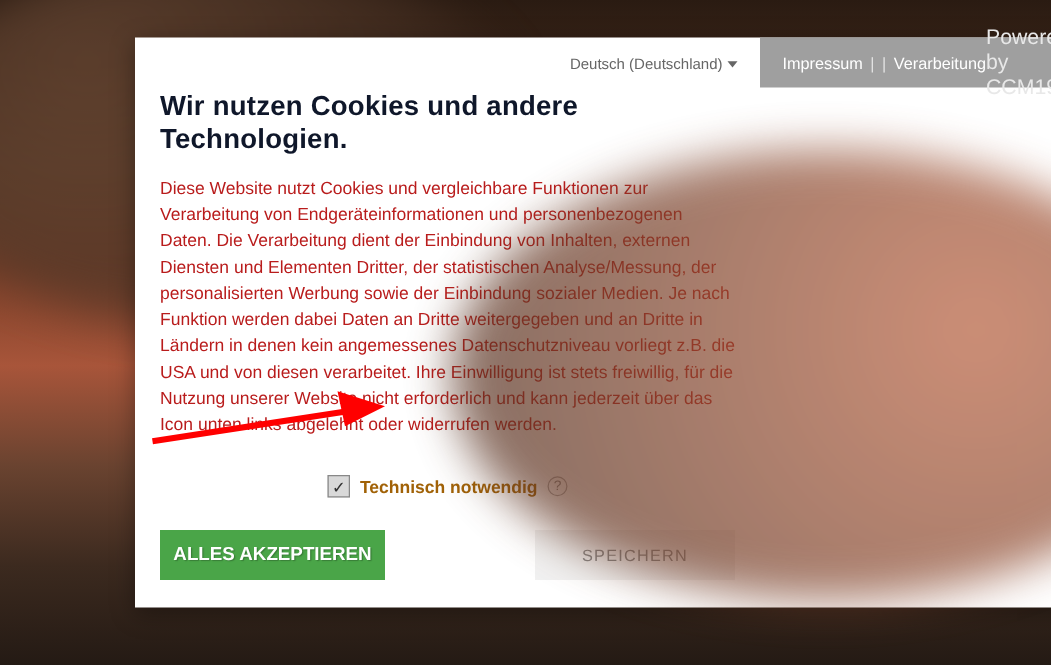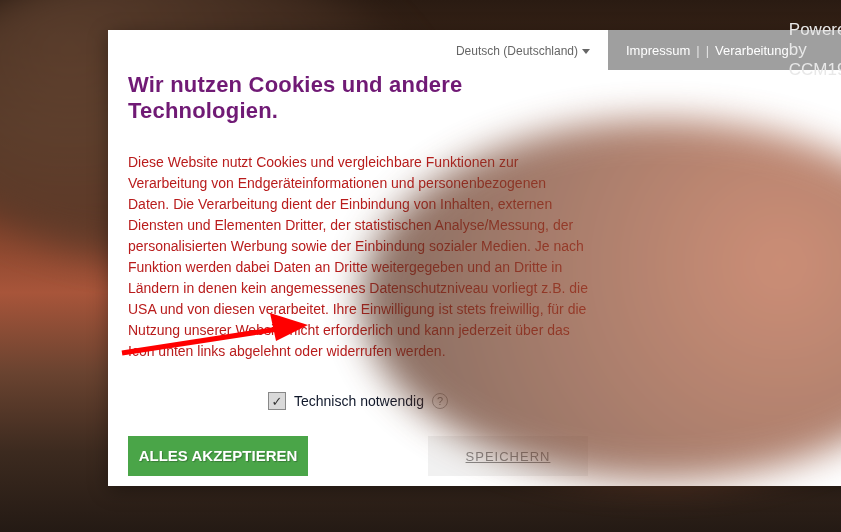--- a/index.html
+++ b/index.html
@@ -28,37 +28,37 @@
     box-shadow: 0 4px 18px rgba(0,0,0,.35);
     display: flex; flex-direction: row;
   }
   .modal-body { padding: 20px 20px 10px 20px; flex: 1; position: relative; }
   .lang {
     position: absolute; top: 14px; right: 18px;
     font-size: 12px; color: #666; display:flex; align-items:center; gap:4px;
   }
   .caret { width:0;height:0;border-left:4px solid transparent;border-right:4px solid transparent;border-top:5px solid #666; }
   h1.title {
-    font-size: 22px; font-weight: 600; color: #701a75;
-    margin-top: 22px; margin-bottom: 28px;
+    font-size: 22px; font-weight: 600; color: #0f172a;
+    margin-top: 22px; margin-bottom: 16px;
     letter-spacing: .2px;
   }
   p.desc {
     font-size: 14px; line-height: 1.5; color: #b91c1c;
   }
   .check-row {
     display:flex; align-items:center; justify-content:center; gap:8px;
     margin-top: 30px;
   }
   .checkbox {
     width:18px; height:18px; border:1px solid #888; background:#d9d9d9;
     display:flex; align-items:center; justify-content:center;
     font-size:13px; color:#333;
   }
-  .check-label { font-size:14px; font-weight:400; color:#0f172a; }
+  .check-label { font-size:14px; font-weight:700; color:#a16207; }
   .help-icon {
     width:16px; height:16px; border:1px solid #aaa; border-radius:50%;
     display:inline-flex; align-items:center; justify-content:center;
     font-size:11px; color:#888;
   }
   .btn-row {
     display:flex; justify-content:center; gap:120px;
     margin-top:26px;
   }
   .btn {
@@ -66,21 +66,21 @@
     font-size:15px; font-weight:700; cursor:pointer; border:none;
     padding: 0 10px;
   }
   .btn-accept {
     width:180px; background:#4aa548; color:#fff;
     text-shadow: 1px 1px 1px rgba(0,0,0,.25);
     line-height:1.05; text-align:center;
   }
   .btn-save {
     width:160px; background:#f1f1f1; color:#888; font-weight:500;
-    letter-spacing:1px; font-size:13px;text-decoration:underline;
+    letter-spacing:1px; font-size:13px;
   }
   .footer {
     background:#9f9f9f; color:#fff; height:40px;
     display:flex; align-items:center; padding:16px 18px;
     font-size:13px;
   }
   .footer-links { display:flex; gap:6px; align-items:center; }
   .footer-sep { opacity:.7; }
   .powered { margin-left:auto; color:#e8e8e8; font-size:17px; }
 

